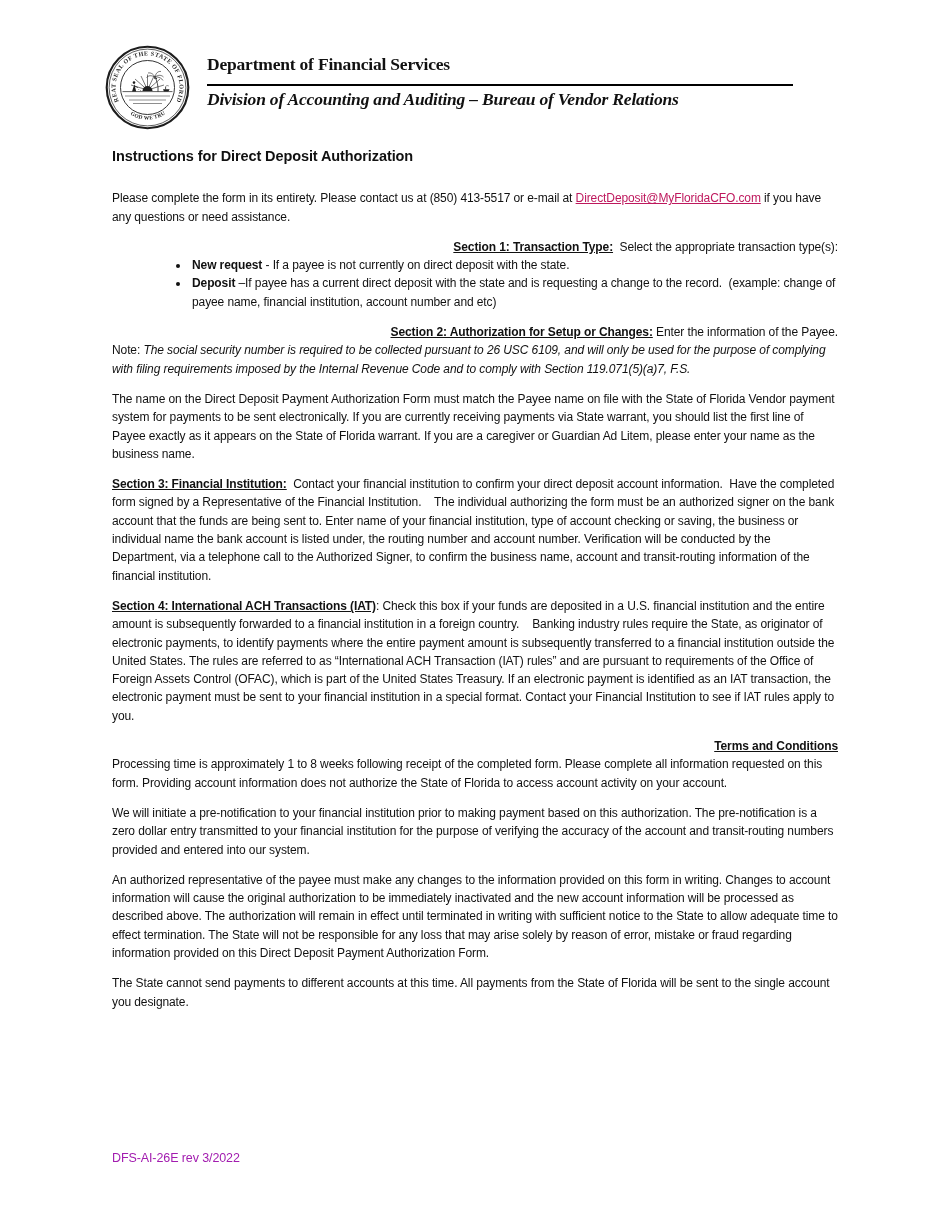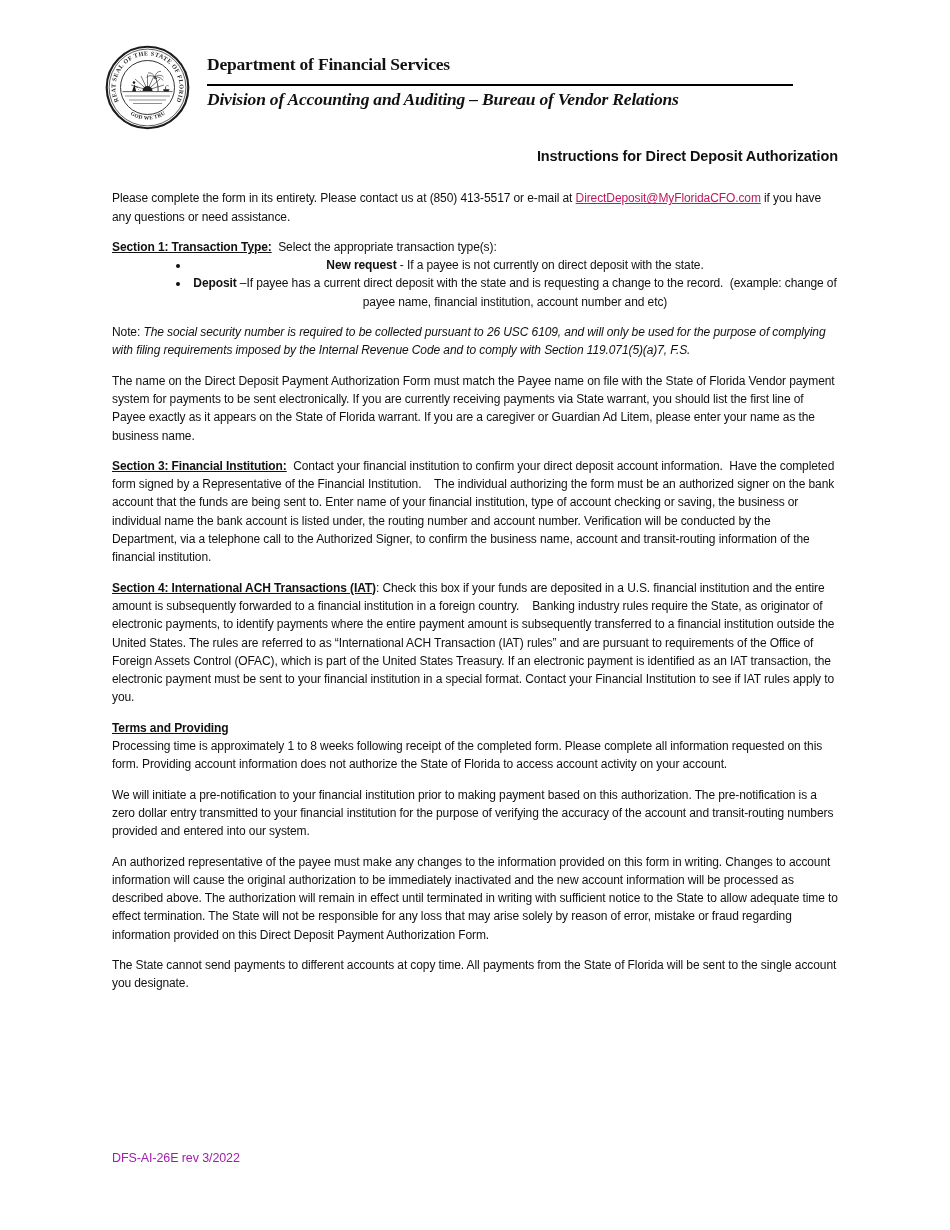--- a/index.html
+++ b/index.html
@@ -31,30 +31,30 @@
     padding-bottom: 10px;
   }
   .division {
     font-family: "Liberation Serif", serif;
     font-weight: 700; font-style: italic;
     font-size: 17.5px; line-height: 20px;
     letter-spacing: -0.2px;
     margin-top: 3px;
   }
   .title {
-    text-align: right; font-weight: 700; font-size: 14.5px;
+    text-align: left; font-weight: 700; font-size: 14.5px;
     margin: 17px 0 24px 0;
   }
   p { margin: 0 0 12px 0; white-space: pre-wrap; }
-  p.m0 { margin-bottom: 0; }
+  p.m0 { margin-bottom: 0; text-align: right; }
   p.mt { margin-top: 5px; }
   .sh { font-weight: 700; text-decoration: underline; }
   .b { font-weight: 700; }
   .it { font-style: italic; }
-  ul { margin: 0 0 12px 0; padding-left: 78px; text-align: center; }
+  ul { margin: 0 0 12px 0; padding-left: 78px; }
   li { margin: 0; padding-left: 2px; white-space: pre-wrap; }
   a.link { color: #be185d; text-decoration: underline; cursor: pointer; }
   .footer {
     position: absolute; left: 112px; top: 1151px;
     font-size: 12.5px; letter-spacing: -0.1px; color: #a21caf;
   }
   .seal text { font-family: "Liberation Serif", serif; font-weight: 700; fill: #1d1d1d; }
 </style>
 </head>
 <body>
@@ -126,28 +126,29 @@
   <div class="title">Instructions for Direct Deposit Authorization</div>
 
   <p><span>Please complete the form in its entirety. Please contact us at (850) 413-5517 or e-mail at </span><a class="link">DirectDeposit@MyFloridaCFO.com</a><span> if you have any questions or need assistance.</span></p>
 
   <p class="m0"><span class="sh">Section 1: Transaction Type:</span><span>  Select the appropriate transaction type(s):</span></p>
   <ul>
     <li><span class="b">New request</span><span> - If a payee is not currently on direct deposit with the state.</span></li>
     <li><span class="b">Deposit</span><span> –If payee has a current direct deposit with the state and is requesting a change to the record.  (example: change of payee name, financial institution, account number and etc)</span></li>
   </ul>
 
+  <p class="m0"><span class="sh">Section 2: Authorization for Setup or Changes:</span><span> Enter the information of the Payee.</span></p>
   <p><span>Note: </span><span class="it">The social security number is required to be collected pursuant to 26 USC 6109, and will only be used for the purpose of complying with filing requirements imposed by the Internal Revenue Code and to comply with Section 119.071(5)(a)7, F.S.</span></p>
   <p>The name on the Direct Deposit Payment Authorization Form must match the Payee name on file with the State of Florida Vendor payment system for payments to be sent electronically. If you are currently receiving payments via State warrant, you should list the first line of Payee exactly as it appears on the State of Florida warrant. If you are a caregiver or Guardian Ad Litem, please enter your name as the business name.</p>
 
   <p><span class="sh">Section 3: Financial Institution:</span><span>  Contact your financial institution to confirm your direct deposit account information.  Have the completed form signed by a Representative of the Financial Institution.    The individual authorizing the form must be an authorized signer on the bank account that the funds are being sent to. Enter name of your financial institution, type of account checking or saving, the business or individual name the bank account is listed under, the routing number and account number. Verification will be conducted by the Department, via a telephone call to the Authorized Signer, to confirm the business name, account and transit-routing information of the financial institution.</span></p>
 
   <p><span class="sh">Section 4: International ACH Transactions (IAT)</span><span>: Check this box if your funds are deposited in a U.S. financial institution and the entire amount is subsequently forwarded to a financial institution in a foreign country.    Banking industry rules require the State, as originator of electronic payments, to identify payments where the entire payment amount is subsequently transferred to a financial institution outside the United States. The rules are referred to as “International ACH Transaction (IAT) rules” and are pursuant to requirements of the Office of Foreign Assets Control (OFAC), which is part of the United States Treasury. If an electronic payment is identified as an IAT transaction, the electronic payment must be sent to your financial institution in a special format. Contact your Financial Institution to see if IAT rules apply to you.</span></p>
 
-  <p class="m0 mt"><span class="sh">Terms and Providing</span></p>
+  <p class="m0 mt"><span class="sh">Terms and Conditions</span></p>
   <p>Processing time is approximately 1 to 8 weeks following receipt of the completed form. Please complete all information requested on this form. Providing account information does not authorize the State of Florida to access account activity on your account.</p>
   <p>We will initiate a pre-notification to your financial institution prior to making payment based on this authorization. The pre-notification is a zero dollar entry transmitted to your financial institution for the purpose of verifying the accuracy of the account and transit-routing numbers provided and entered into our system.</p>
   <p>An authorized representative of the payee must make any changes to the information provided on this form in writing. Changes to account information will cause the original authorization to be immediately inactivated and the new account information will be processed as described above. The authorization will remain in effect until terminated in writing with sufficient notice to the State to allow adequate time to effect termination. The State will not be responsible for any loss that may arise solely by reason of error, mistake or fraud regarding information provided on this Direct Deposit Payment Authorization Form.</p>
-  <p>The State cannot send payments to different accounts at copy time. All payments from the State of Florida will be sent to the single account you designate.</p>
+  <p>The State cannot send payments to different accounts at this time. All payments from the State of Florida will be sent to the single account you designate.</p>
 
 </div>
 
 <div class="footer">DFS-AI-26E rev 3/2022</div>
 
 </body></html>

